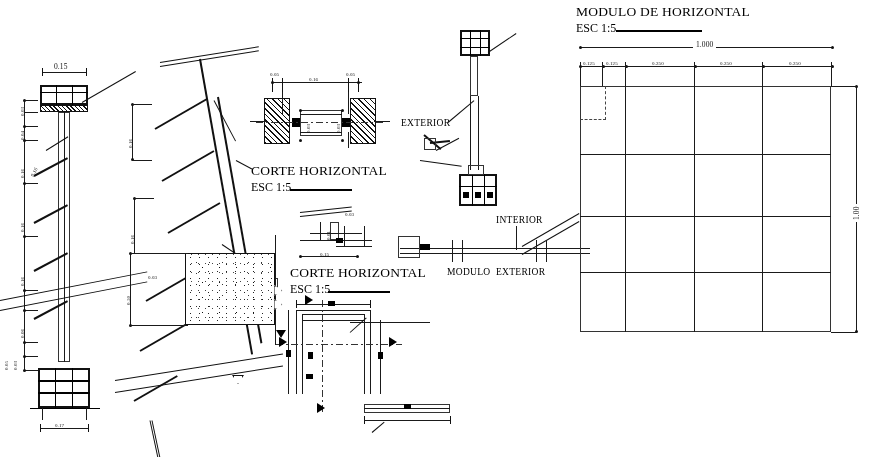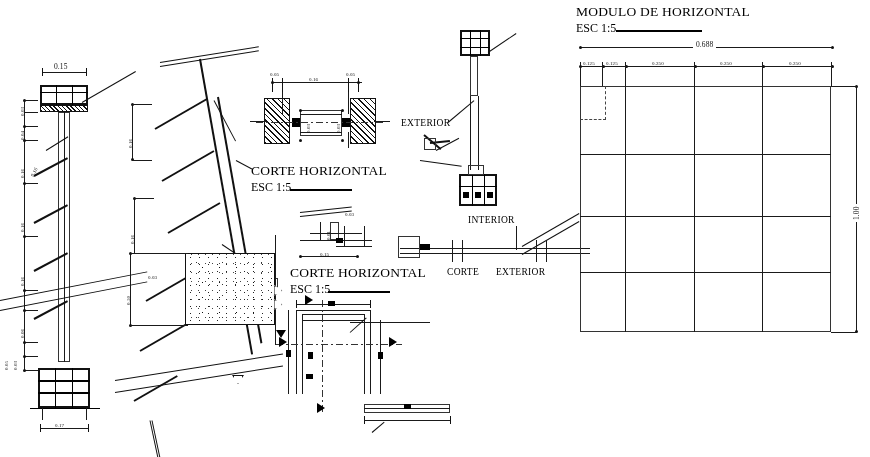--- a/index.html
+++ b/index.html
@@ -389,49 +389,49 @@
     <div class="rect2 abs" style="left:459px;top:174px;width:38px;height:32px;"></div>
     <div class="ln hl thick abs" style="left:459px;top:186px;width:38px;"></div>
     <div class="ln vl thick abs" style="left:472px;top:174px;height:32px;"></div>
     <div class="ln vl thick abs" style="left:484px;top:174px;height:32px;"></div>
     <div class="sq abs" style="left:463px;top:192px;width:6px;height:6px;"></div>
     <div class="sq abs" style="left:475px;top:192px;width:6px;height:6px;"></div>
     <div class="sq abs" style="left:487px;top:192px;width:6px;height:6px;"></div>
     <div class="rect abs" style="left:468px;top:165px;width:16px;height:10px;"></div>
     <div class="slope abs" style="left:420px;top:160px;width:42px;transform:rotate(8deg);"></div>
 
-    <div class="lbl abs" style="left:468px;top:215px;">INTERIOR</div>
+    <div class="lbl abs" style="left:496px;top:215px;">INTERIOR</div>
     <div class="slope abs" style="left:522px;top:246px;width:66px;transform:rotate(-30deg);"></div>
     <div class="slope abs" style="left:522px;top:254px;width:66px;transform:rotate(-30deg);"></div>
     <div class="ln vl abs" style="left:516px;top:226px;height:24px;"></div>
 
     <div class="ln hl abs" style="left:400px;top:248px;width:190px;"></div>
     <div class="ln hl abs" style="left:400px;top:253px;width:190px;"></div>
     <div class="ln vl abs" style="left:452px;top:240px;height:22px;"></div>
     <div class="ln vl abs" style="left:462px;top:240px;height:22px;"></div>
     <div class="ln vl abs" style="left:536px;top:240px;height:22px;"></div>
     <div class="ln vl abs" style="left:546px;top:240px;height:22px;"></div>
     <div class="ln vl abs" style="left:580px;top:244px;height:14px;"></div>
 
-    <div class="lbl abs" style="left:447px;top:267px;">CORTE</div>
+    <div class="lbl abs" style="left:447px;top:267px;">MODULO</div>
     <div class="lbl abs" style="left:496px;top:267px;">EXTERIOR</div>
 
     <div class="rect abs" style="left:398px;top:236px;width:22px;height:22px;"></div>
     <div class="sq abs" style="left:420px;top:244px;width:10px;height:6px;"></div>
   </div>
 
   <div>
     <div class="title abs" style="left:576px;top:4px;">MODULO DE HORIZONTAL</div>
     <div class="subtitle abs" style="left:576px;top:21px;">ESC 1:5</div>
     <div class="underline abs" style="left:616px;top:30px;width:86px;"></div>
 
     <div class="ln hl abs" style="left:580px;top:47px;width:253px;"></div>
     <div class="dot abs" style="left:579px;top:46px;"></div>
     <div class="dot abs" style="left:831px;top:46px;"></div>
-    <div class="dim dim9 abs" style="left:693px;top:40px;background:#fff;padding:0 3px;">0.688</div>
+    <div class="dim dim9 abs" style="left:693px;top:40px;background:#fff;padding:0 3px;">1.000</div>
 
     <div class="ln hl abs" style="left:580px;top:66px;width:253px;"></div>
     <div class="dot abs" style="left:579px;top:65px;"></div>
     <div class="dot abs" style="left:602px;top:65px;"></div>
     <div class="dot abs" style="left:625px;top:65px;"></div>
     <div class="dot abs" style="left:694px;top:65px;"></div>
     <div class="dot abs" style="left:762px;top:65px;"></div>
     <div class="dot abs" style="left:831px;top:65px;"></div>
 
     <div class="dim abs" style="left:582px;top:61px;background:#fff;padding:0 1px;">0.125</div>

